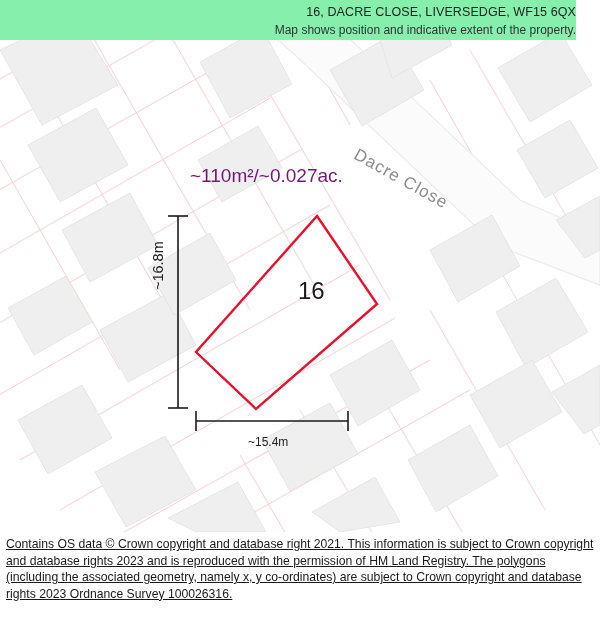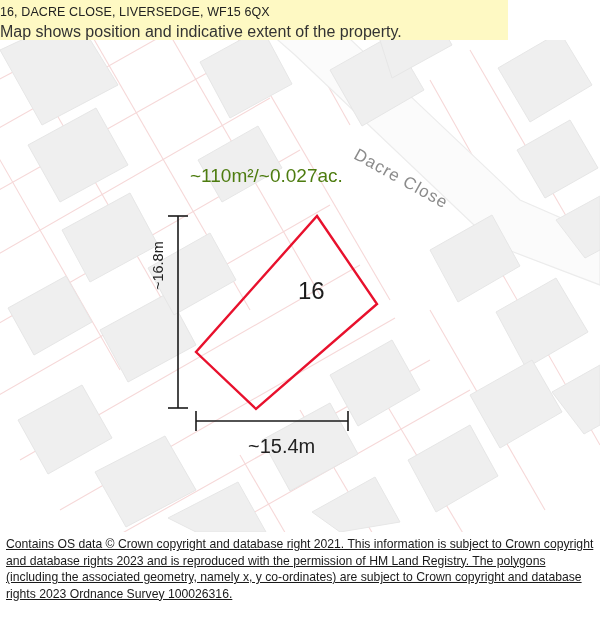--- a/index.html
+++ b/index.html
@@ -17,33 +17,33 @@
   .page {
     position: relative;
     width: 600px;
     height: 625px;
   }
   
   .header {
     position: absolute;
     top: 0;
     left: 0;
-    width: 508px;
+    width: 576px;
     height: 40px;
-    text-align: left;
-    background: #fef9c3;
+    text-align: right;
+    background: #86efac;
   }
   .header .title {
     font-size: 12.5px;
     color: #222;
     margin-top: 5px;
     letter-spacing: 0.1px;
   }
   .header .subtitle {
-    font-size: 16px;
+    font-size: 12px;
     color: #333;
     margin-top: 4px;
   }
   
   .map {
     position: absolute;
     top: 40px;
     left: 0;
     width: 600px;
     height: 492px;
@@ -57,41 +57,41 @@
   .map-label {
     position: absolute;
     font-family: "Liberation Sans", sans-serif;
     color: #333;
     white-space: nowrap;
   }
   .area-label {
     left: 190px;
     top: 125px;
     font-size: 19px;
-    color: #4d7c0f;
+    color: #701a75;
   }
   .plot-number {
     left: 298px;
     top: 237px;
     font-size: 24px;
     color: #1c1c1c;
   }
   .road-label {
     left: 360px;
     top: 105px;
     font-size: 17px;
     color: #8b8b8b;
     transform: rotate(29deg);
     transform-origin: left top;
     letter-spacing: 1px;
   }
   .dim-width {
     left: 248px;
     top: 395px;
-    font-size: 20px;
+    font-size: 12px;
     color: #222;
   }
   .dim-height {
     left: 150px;
     top: 250px;
     font-size: 14.5px;
     color: #222;
     transform: rotate(-90deg);
     transform-origin: left top;
   }

